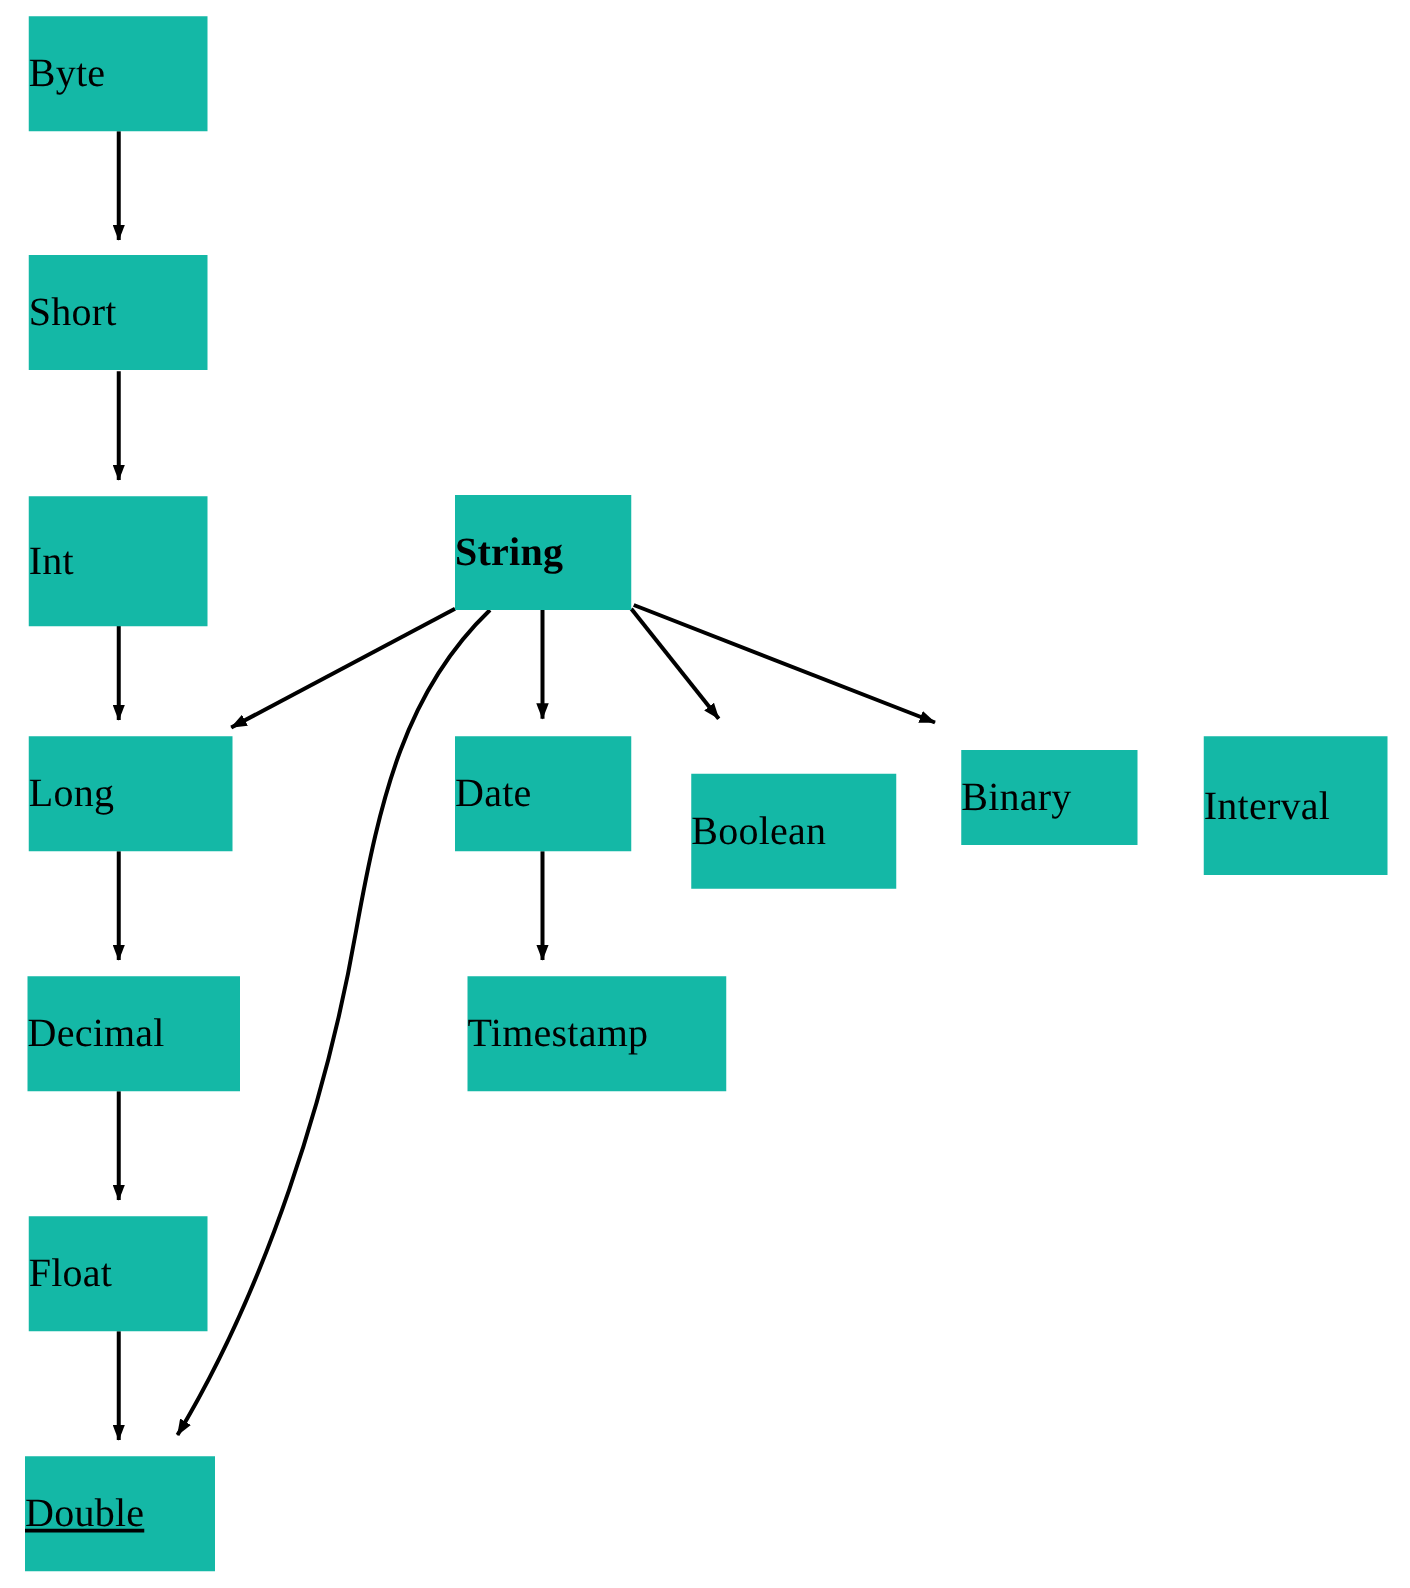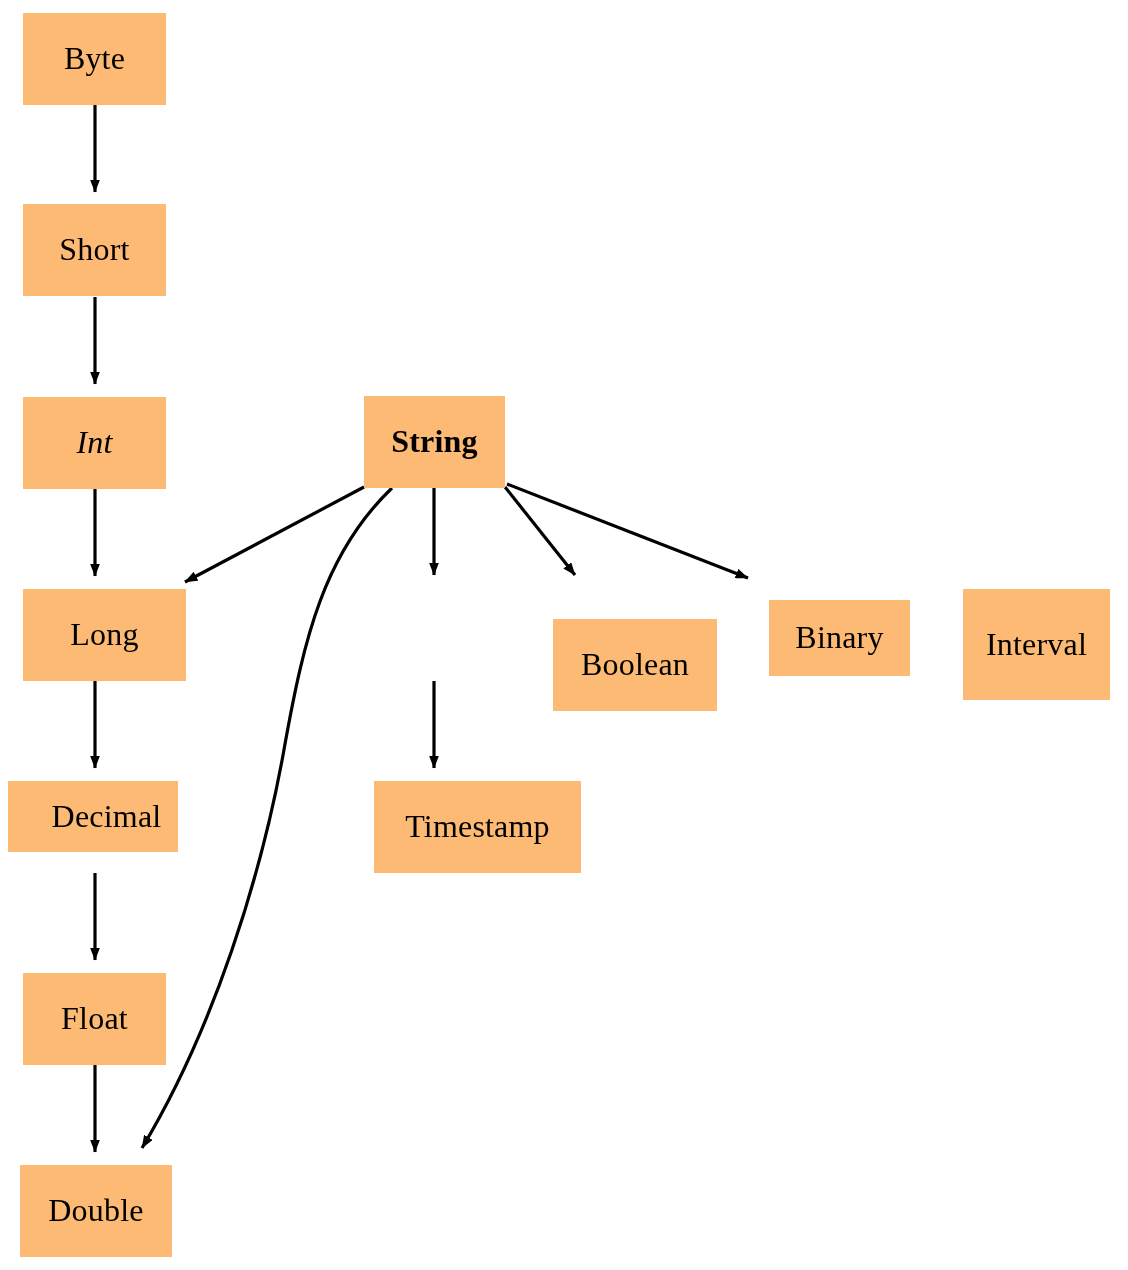--- a/index.html
+++ b/index.html
@@ -22,24 +22,23 @@
     position: absolute;
     left: 0;
     top: 0;
     width: 1128px;
     height: 1270px;
     pointer-events: none;
   }
   .graph-node {
     position: absolute;
     box-sizing: border-box;
-    background: #fdba74;
+    background: #14b8a6;
     display: flex;
     align-items: center;
-    justify-content: center;
     color: #000000;
     font-size: 32px;
     line-height: 1;
     font-family: "Liberation Serif", "DejaVu Serif", serif;
     letter-spacing: 0.2px;
     white-space: nowrap;
     user-select: none;
   }
   .node-label {
     display: block;
@@ -84,44 +83,47 @@
   </svg>
 
   <div class="graph-node" style="left:23px; top:13px; width:143px; height:92px;">
     <span class="node-label">Byte</span>
   </div>
 
   <div class="graph-node" style="left:23px; top:204px; width:143px; height:92px;">
     <span class="node-label">Short</span>
   </div>
 
-  <div class="graph-node" style="left:23px; top:397px; width:143px; height:92px;font-style:italic;">
+  <div class="graph-node" style="left:23px; top:397px; width:143px; height:104px;">
     <span class="node-label">Int</span>
   </div>
 
   <div class="graph-node" style="left:23px; top:589px; width:163px; height:92px;">
     <span class="node-label">Long</span>
   </div>
 
-  <div class="graph-node" style="left:8px; top:781px; width:170px; height:71px;padding-left:27px;">
+  <div class="graph-node" style="left:22px; top:781px; width:170px; height:92px;">
     <span class="node-label">Decimal</span>
   </div>
 
   <div class="graph-node" style="left:23px; top:973px; width:143px; height:92px;">
     <span class="node-label">Float</span>
   </div>
 
-  <div class="graph-node" style="left:20px; top:1165px; width:152px; height:92px;">
+  <div class="graph-node" style="left:20px; top:1165px; width:152px; height:92px;text-decoration:underline;">
     <span class="node-label">Double</span>
   </div>
 
   <div class="graph-node" style="left:364px; top:396px; width:141px; height:92px;font-weight:bold;">
     <span class="node-label">String</span>
   </div>
 
+  <div class="graph-node" style="left:364px; top:589px; width:141px; height:92px;">
+    <span class="node-label">Date</span>
+  </div>
 
   <div class="graph-node" style="left:330px; top:781px; width:207px; height:92px;margin-left:44px;">
     <span class="node-label">Timestamp</span>
   </div>
 
   <div class="graph-node" style="left:553px; top:619px; width:164px; height:92px;">
     <span class="node-label">Boolean</span>
   </div>
 
   <div class="graph-node" style="left:769px; top:600px; width:141px; height:76px;">

